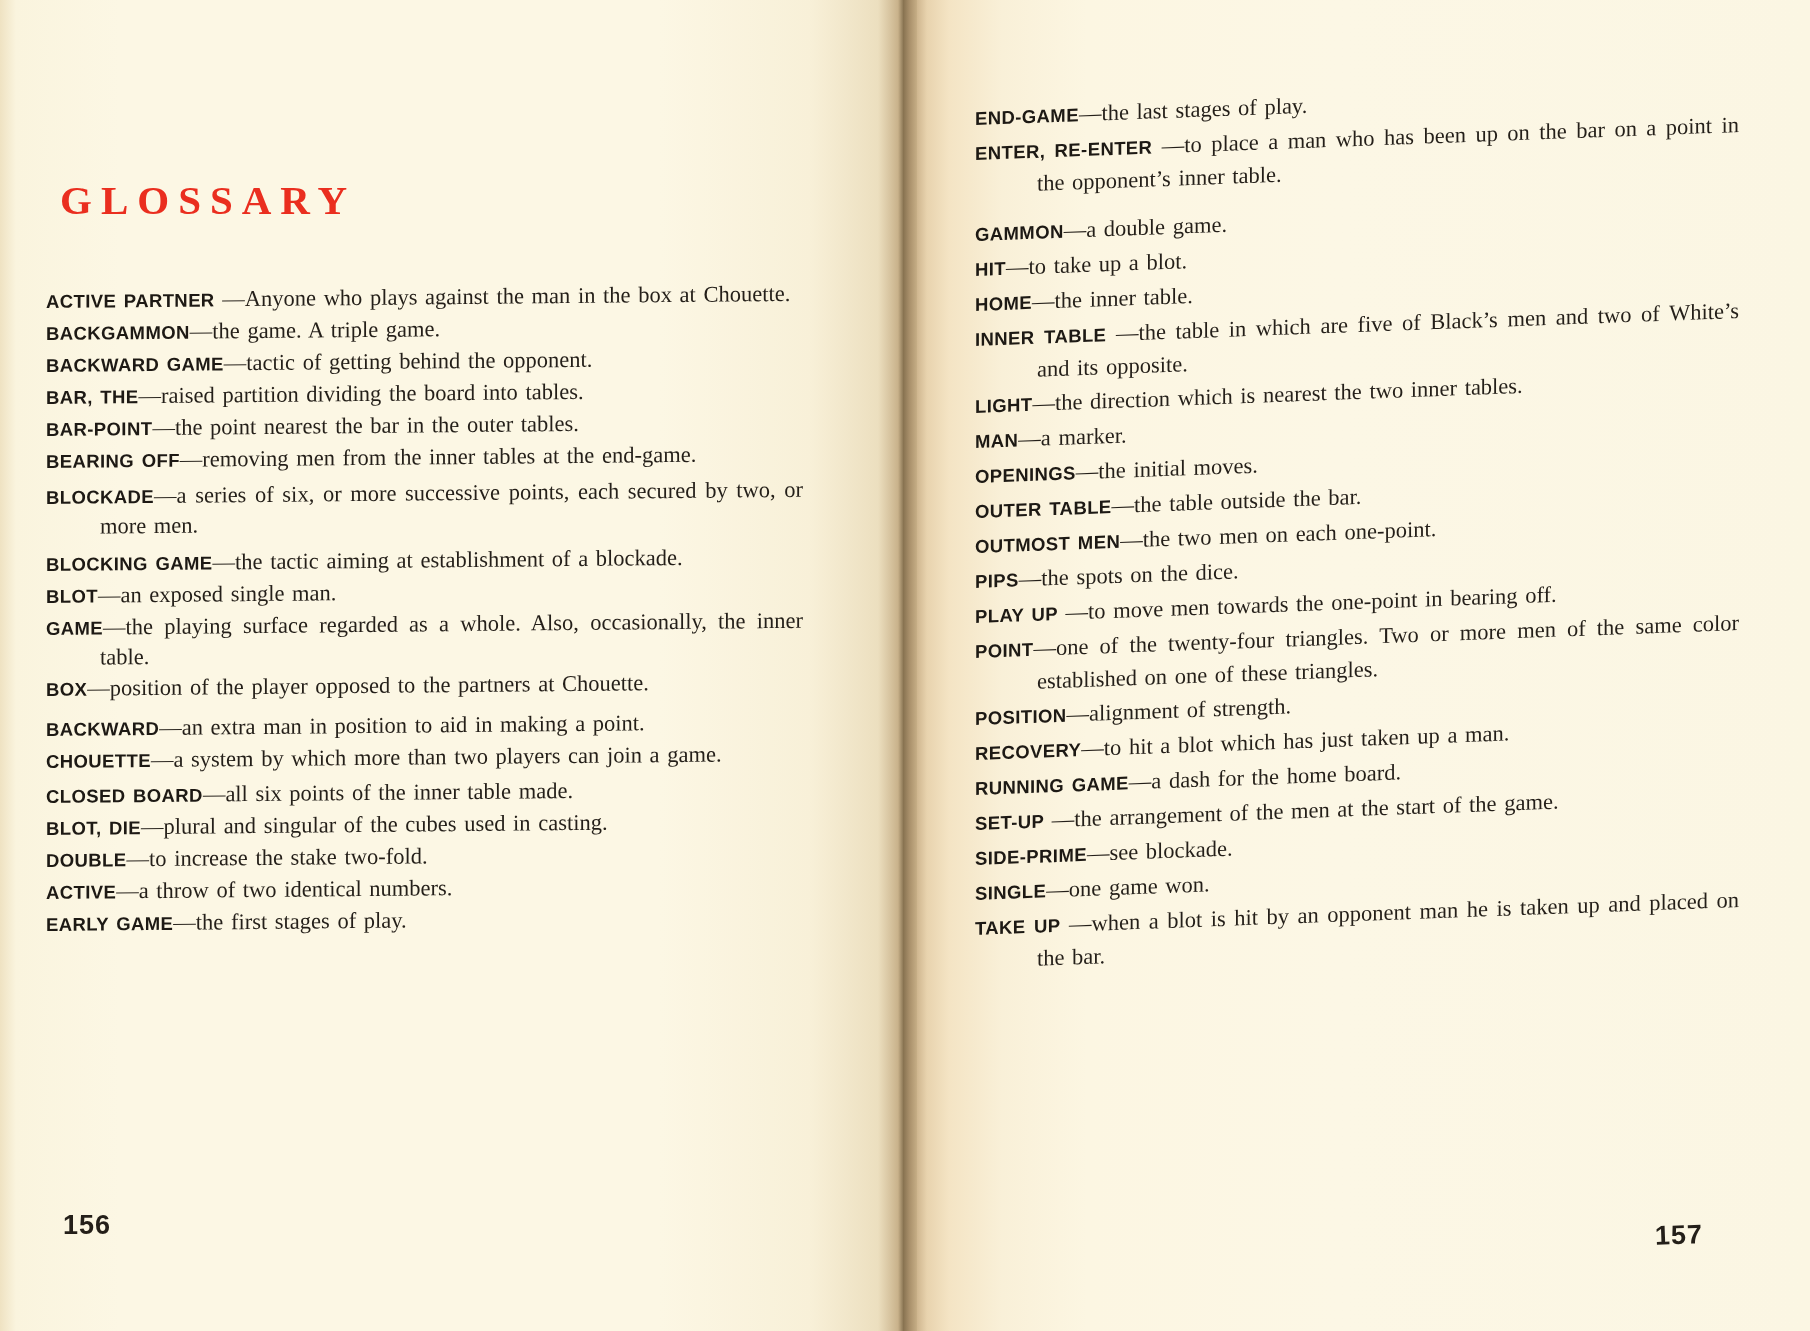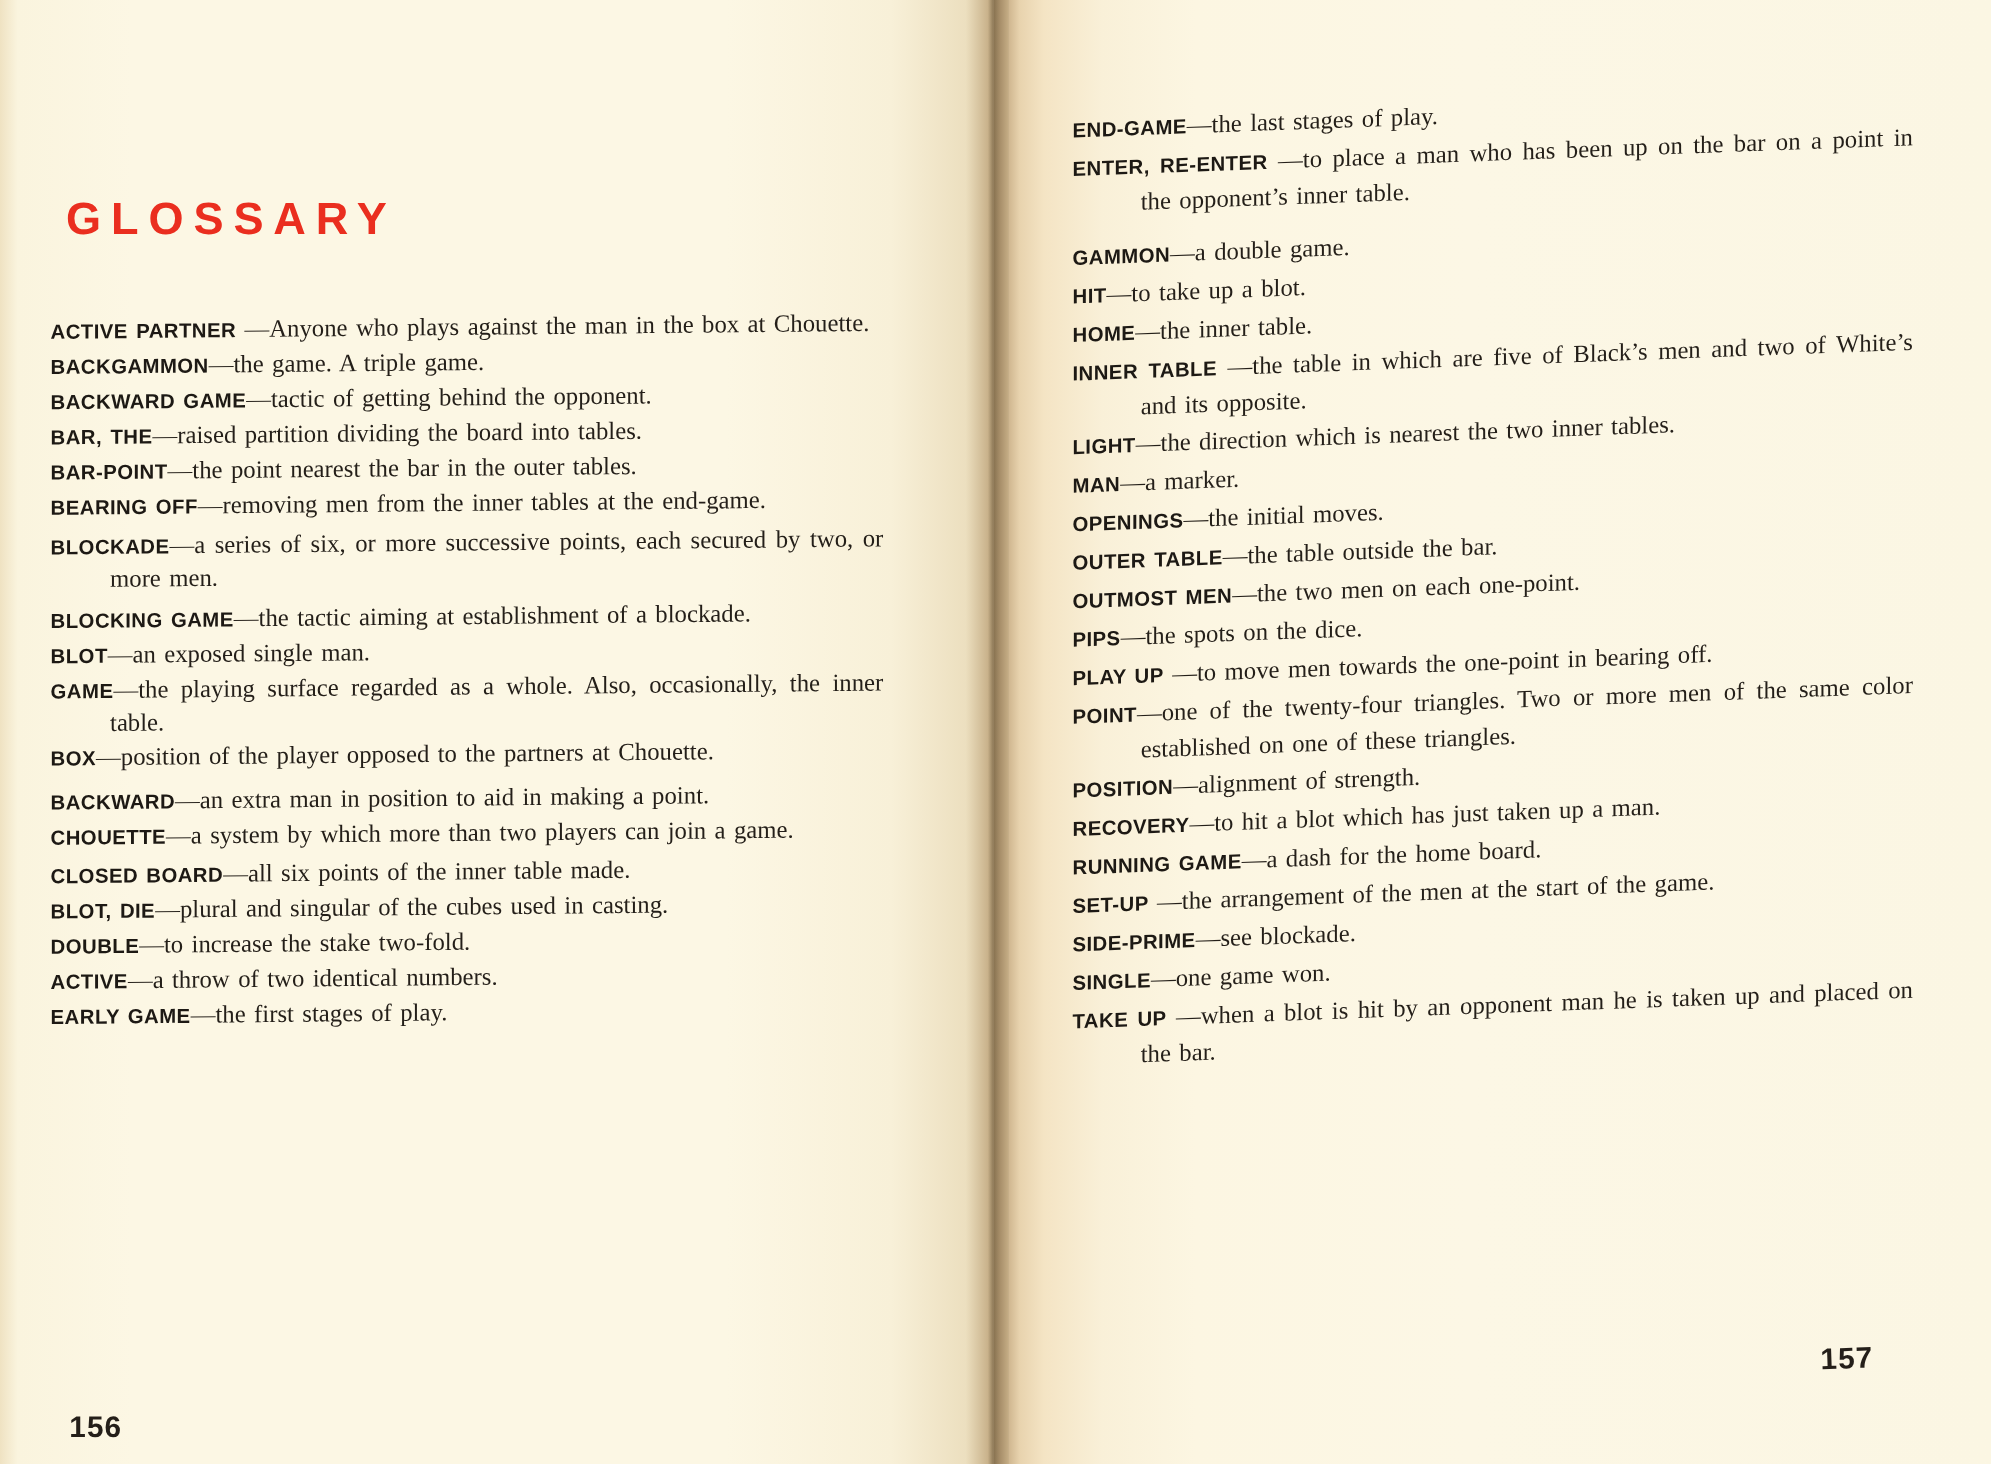--- a/index.html
+++ b/index.html
@@ -50,30 +50,30 @@
   .term{
     font-family:"Liberation Sans",sans-serif;font-weight:700;
     font-size:18.5px;letter-spacing:0.4px;color:#1d1914;
   }
 
   .page-number{
     position:absolute;
     font-family:"Liberation Sans",sans-serif;font-weight:700;
     font-size:27px;letter-spacing:1px;color:#241f19;
   }
-  .pn-left{left:63px;top:1282px;}
+  .pn-left{left:63px;top:1210px;}
   .pn-right{left:738px;top:1220px;transform:rotate(-2deg);}
 </style>
 </head>
 <body>
 
 <div class="book">
 
   <div class="page page-left">
-    <div class="heading" style="color: rgb(234, 46, 31);">GLOSSARY</div>
+    <div class="heading" style="color: rgb(234, 46, 31); font-family: Liberation Serif, serif;">GLOSSARY</div>
 
     <div class="entry-list entry-list-left">
         <p class="entry"><span class="term">ACTIVE PARTNER</span><span class="def"> —Anyone who plays against the man in the box at Chouette.</span></p>
         <p class="entry"><span class="term">BACKGAMMON</span><span class="def">—the game. A triple game.</span></p>
         <p class="entry"><span class="term">BACKWARD GAME</span><span class="def">—tactic of getting behind the opponent.</span></p>
         <p class="entry"><span class="term">BAR, THE</span><span class="def">—raised partition dividing the board into tables.</span></p>
         <p class="entry"><span class="term">BAR-POINT</span><span class="def">—the point nearest the bar in the outer tables.</span></p>
         <p class="entry" style="margin-bottom: 6px;"><span class="term">BEARING OFF</span><span class="def">—removing men from the inner tables at the end-game.</span></p>
         <p class="entry" style="margin-bottom: 8px;"><span class="term">BLOCKADE</span><span class="def">—a series of six, or more successive points, each secured by two, or more men.</span></p>
         <p class="entry"><span class="term">BLOCKING GAME</span><span class="def">—the tactic aiming at establishment of a blockade.</span></p>

